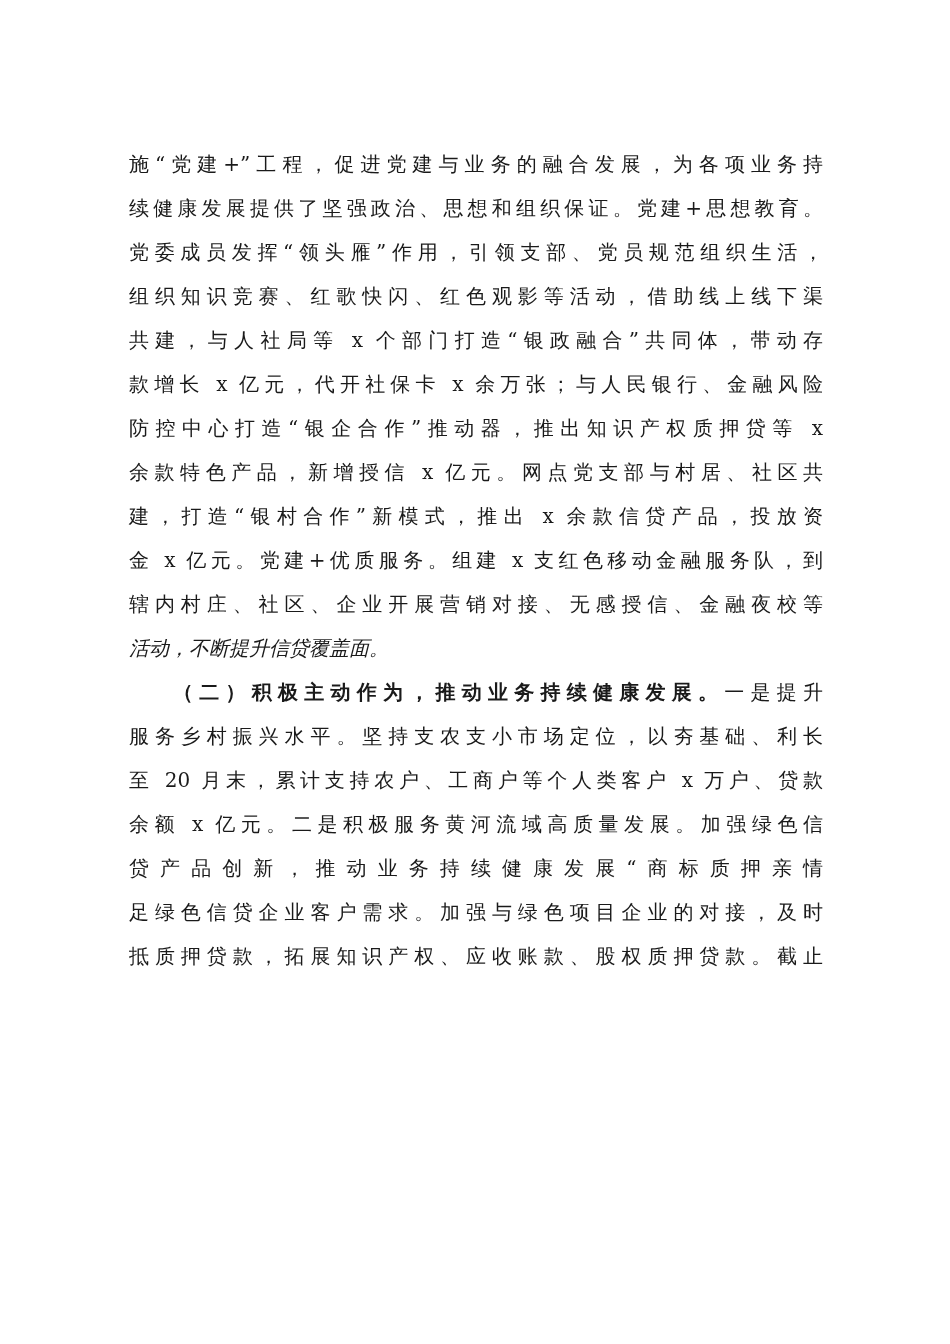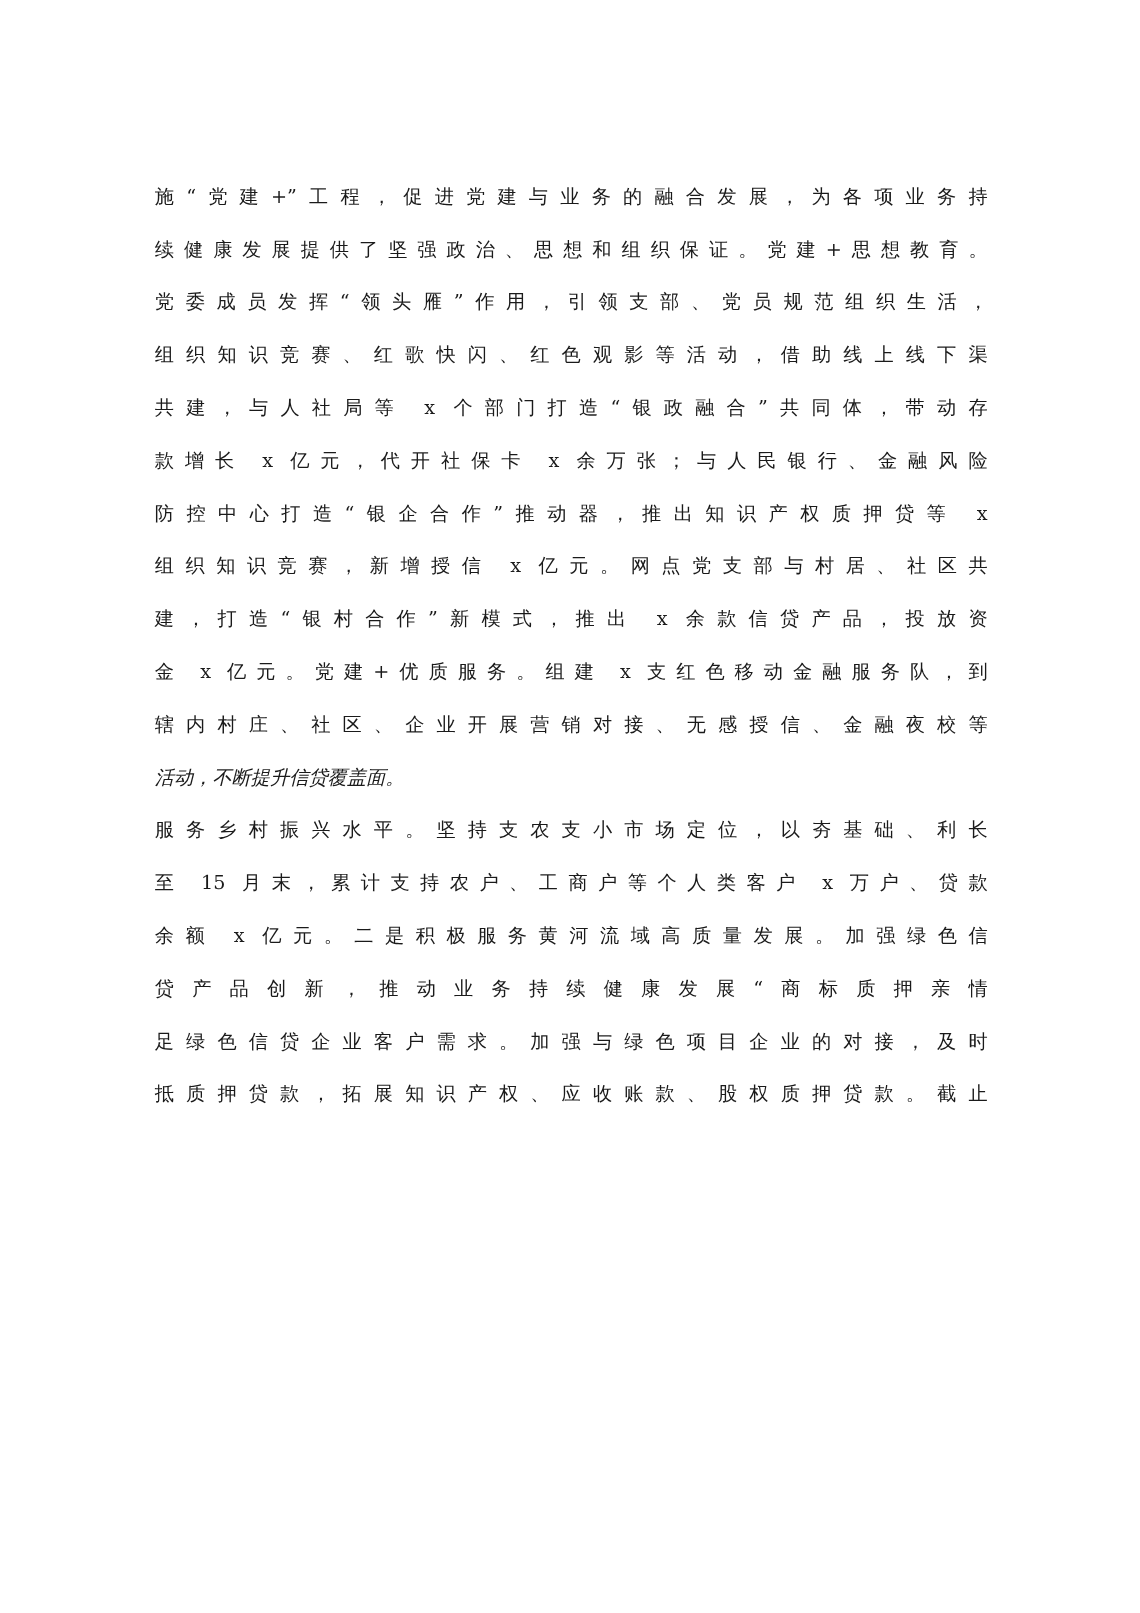--- a/index.html
+++ b/index.html
@@ -17,21 +17,21 @@
   }
   .page {
     position: absolute;
     left: 129px;
     top: 142px;
     width: 694px;
   }
   .line {
     height: 44px;
     line-height: 44px;
-    font-size: 16px;
+    font-size: 20px;
     white-space: nowrap;
     text-align: justify;
     text-align-last: justify;
     letter-spacing: 0;
   }
   .line.last {
     text-align-last: left;
     font-style: italic;
   }
   .line.indent {
@@ -46,28 +46,29 @@
 
 <div class="page">
   <div>
     <div class="line">施“党建+”工程，促进党建与业务的融合发展，为各项业务持</div>
     <div class="line">续健康发展提供了坚强政治、思想和组织保证。党建+思想教育。</div>
     <div class="line">党委成员发挥“领头雁”作用，引领支部、党员规范组织生活，</div>
     <div class="line">组织知识竞赛、红歌快闪、红色观影等活动，借助线上线下渠</div>
     <div class="line">共建，与人社局等 x 个部门打造“银政融合”共同体，带动存</div>
     <div class="line">款增长 x 亿元，代开社保卡 x 余万张；与人民银行、金融风险</div>
     <div class="line">防控中心打造“银企合作”推动器，推出知识产权质押贷等 x</div>
-    <div class="line">组织知识竞赛，新增授信 x 亿元。网点党支部与村居、社区共</div>
+    <div class="line">余款特色产品，新增授信 x 亿元。网点党支部与村居、社区共</div>
     <div class="line">建，打造“银村合作”新模式，推出 x 余款信贷产品，投放资</div>
     <div class="line">金 x 亿元。党建+优质服务。组建 x 支红色移动金融服务队，到</div>
     <div class="line">辖内村庄、社区、企业开展营销对接、无感授信、金融夜校等</div>
     <div class="line last">活动，不断提升信贷覆盖面。</div>
   </div>
 
   <div>
+    <div class="line indent"><span class="heading-bold">（二）积极主动作为，推动业务持续健康发展。</span><span>一是提升</span></div>
     <div class="line">服务乡村振兴水平。坚持支农支小市场定位，以夯基础、利长</div>
-    <div class="line">至 15 月末，累计支持农户、工商户等个人类客户 x 万户、贷款</div>
+    <div class="line">至 20 月末，累计支持农户、工商户等个人类客户 x 万户、贷款</div>
     <div class="line">余额 x 亿元。二是积极服务黄河流域高质量发展。加强绿色信</div>
     <div class="line">贷产品创新，推动业务持续健康发展“商标质押亲情</div>
     <div class="line">足绿色信贷企业客户需求。加强与绿色项目企业的对接，及时</div>
     <div class="line">抵质押贷款，拓展知识产权、应收账款、股权质押贷款。截止</div>
   </div>
 </div>
 
 </body></html>

